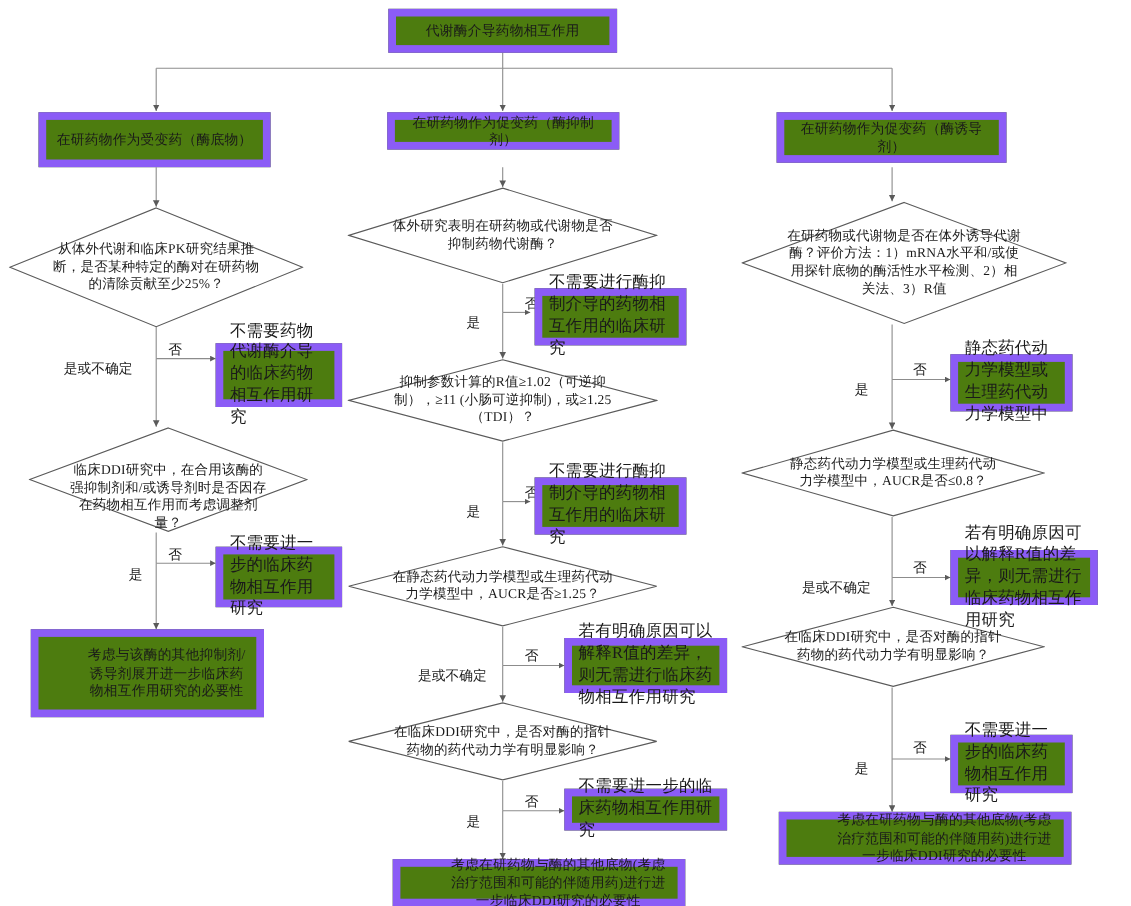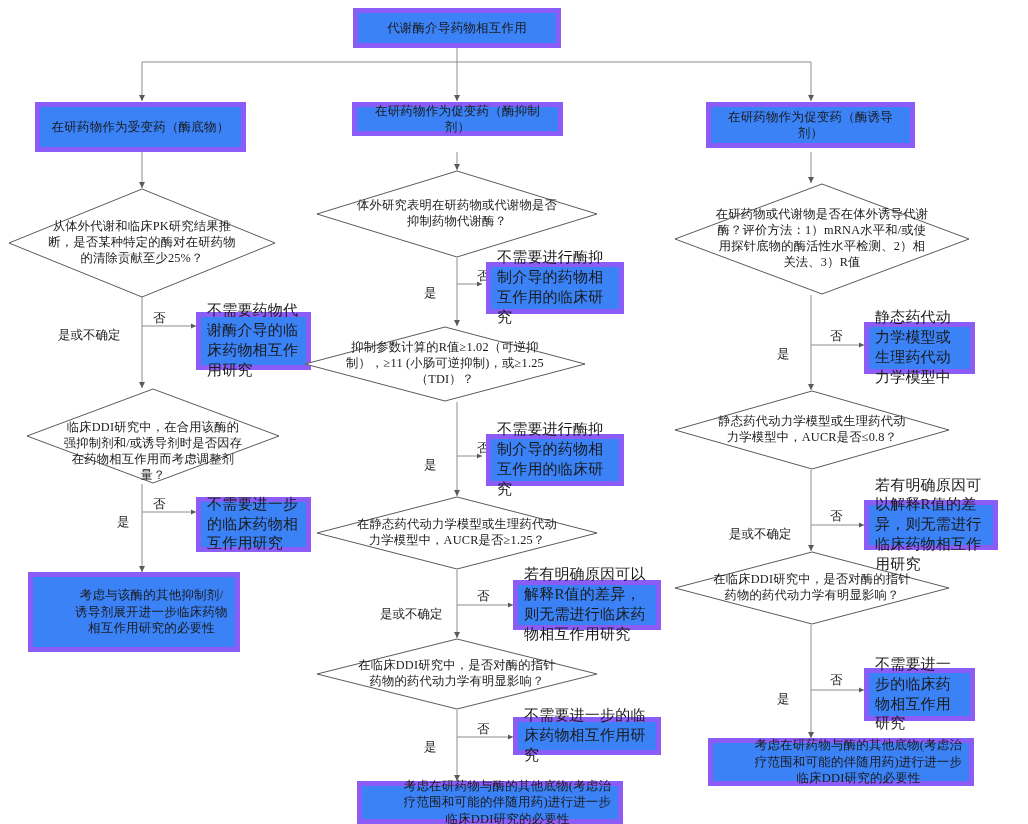--- a/index.html
+++ b/index.html
@@ -29,22 +29,22 @@
     box-sizing: border-box;
     display: flex;
     align-items: center;
     justify-content: center;
     text-align: center;
     color: #1a1a1a;
     line-height: 1.32;
     letter-spacing: 0.2px;
   }
   .box {
-    border: 5px solid #8b5cf6;
-    background: #3b82f6;
+    border: 7px solid #8b5cf6;
+    background: #4d7c0f;
     padding: 3px 6px;
     font-size: 12.5px;
   }
   .box.small {
     font-size: 15px;
     text-align: left;
     justify-content: flex-start;
   }
   .box.centerwrap {
     text-align: center;
@@ -188,21 +188,21 @@
     <div class="dtext">体外研究表明在研药物或代谢物是否抑制药物代谢酶？</div>
   </div>
 
   <div class="edgelabel" style="left:424px; top:285px;">是</div>
   <div class="edgelabel" style="left:477px; top:268px;">否</div>
 
   <div class="node box small" style="left:486px; top:262px; width:138px; height:52px;">
     <span>不需要进行酶抑制介导的药物相互作用的临床研究</span>
   </div>
 
-  <div class="node dia" style="left:304px; top:326px; width:282px; height:76px;">
+  <div class="node dia" style="left:316px; top:326px; width:282px; height:76px;">
     <svg viewBox="0 0 282 76" preserveAspectRatio="none">
       <polygon points="141,1 281,38 141,75 1,38" fill="#ffffff" stroke="#5a5a5a" stroke-width="1"></polygon>
     </svg>
     <div class="dtext">抑制参数计算的R值≥1.02（可逆抑制），≥11 (小肠可逆抑制)，或≥1.25（TDI）？</div>
   </div>
 
   <div class="edgelabel" style="left:424px; top:457px;">是</div>
   <div class="edgelabel" style="left:477px; top:440px;">否</div>
 
   <div class="node box small" style="left:486px; top:434px; width:138px; height:52px;">

